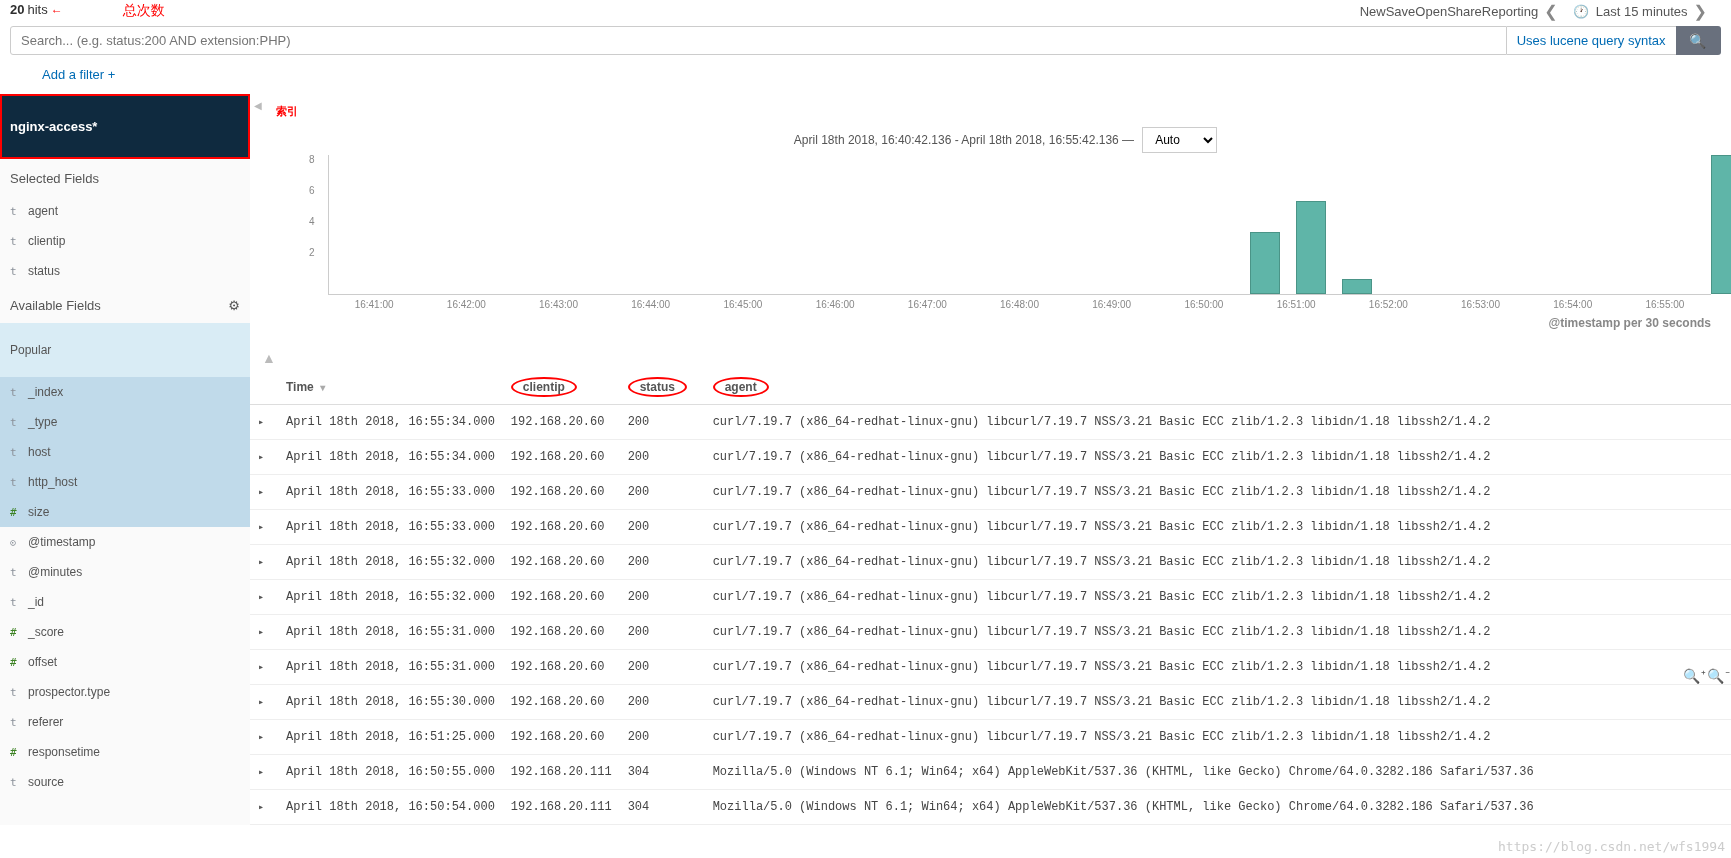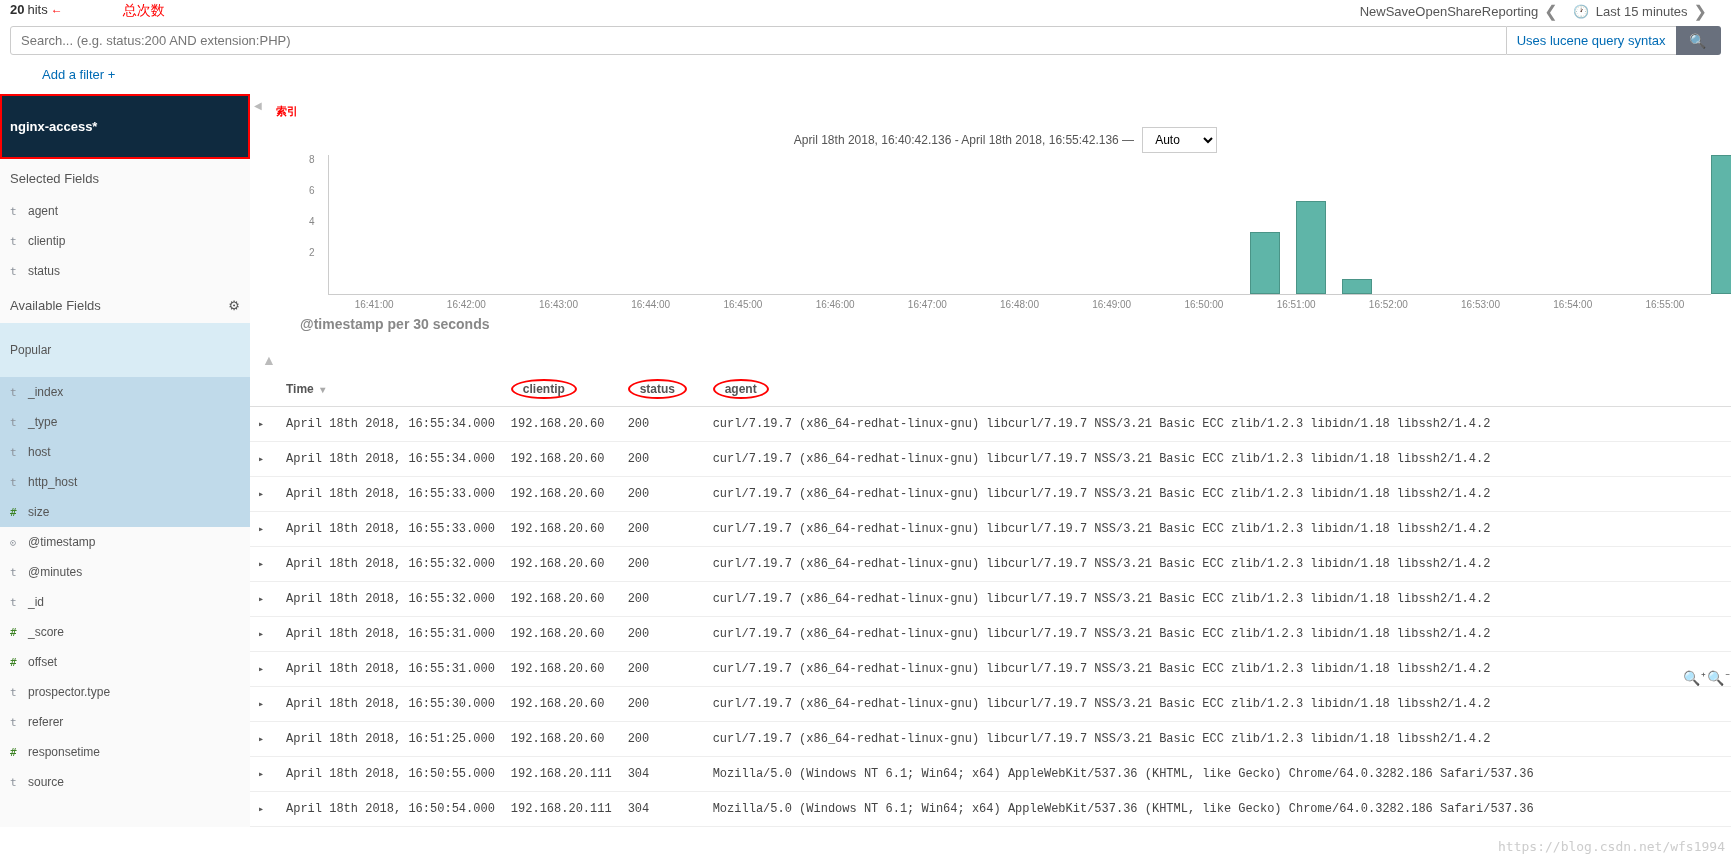--- a/index.html
+++ b/index.html
@@ -42,21 +42,21 @@
     .collapse-handle { padding: 6px 4px; color: #bbb; cursor: pointer; font-size: 10px; display: inline-block; vertical-align: top; }
     
     .chart-area { padding: 10px 20px 20px 50px; position: relative; }
     .time-range { text-align: center; color: #555; font-size: 12px; margin-bottom: 2px; display: flex; justify-content: center; align-items: center; gap: 8px; }
     .interval-select { border: 1px solid #ccc; padding: 4px 20px 4px 8px; background: #fff; cursor: pointer; font-size: 12px; }
     
     .chart { height: 140px; position: relative; border-left: 1px solid #ccc; border-bottom: 1px solid #ccc; margin-left: 28px; }
     .y-tick { position: absolute; left: -20px; font-size: 10px; color: #888; transform: translateY(-50%); }
     .x-ticks { display: flex; margin-left: 28px; font-size: 10px; color: #888; margin-top: 4px; }
     .x-tick { flex: 1; text-align: center; }
-    .x-label { text-align: left; color: #888; font-size: 14px; font-weight: bold; margin-top: 6px; }
+    .x-label { text-align: right; color: #888; font-size: 12px; font-weight: bold; margin-top: 6px; }
     .bar { position: absolute; bottom: 0; width: 30px; background: #5fb5a8; border: 1px solid #4a9487; }
     
     .scrolltop { padding: 4px 4px; color: #bbb; font-size: 14px; margin-left: 8px; }
     
     .data-table { width: 100%; border-collapse: collapse; margin-top: 4px; }
     .data-table th { text-align: left; padding: 10px 8px; color: #555; font-weight: bold; font-size: 12px; border-bottom: 1px solid #ddd; }
     .data-table th .sort-icon { color: #aaa; margin-left: 3px; font-size: 10px; }
     .data-table th .circled { border: 2px solid #f00; border-radius: 50%; padding: 1px 10px; }
     .data-table td { padding: 10px 8px; font-family: "Courier New", monospace; font-size: 12px; color: #444; border-bottom: 1px solid #eee; white-space: nowrap; }
     .expand-caret { color: #555; cursor: pointer; font-size: 10px; }

